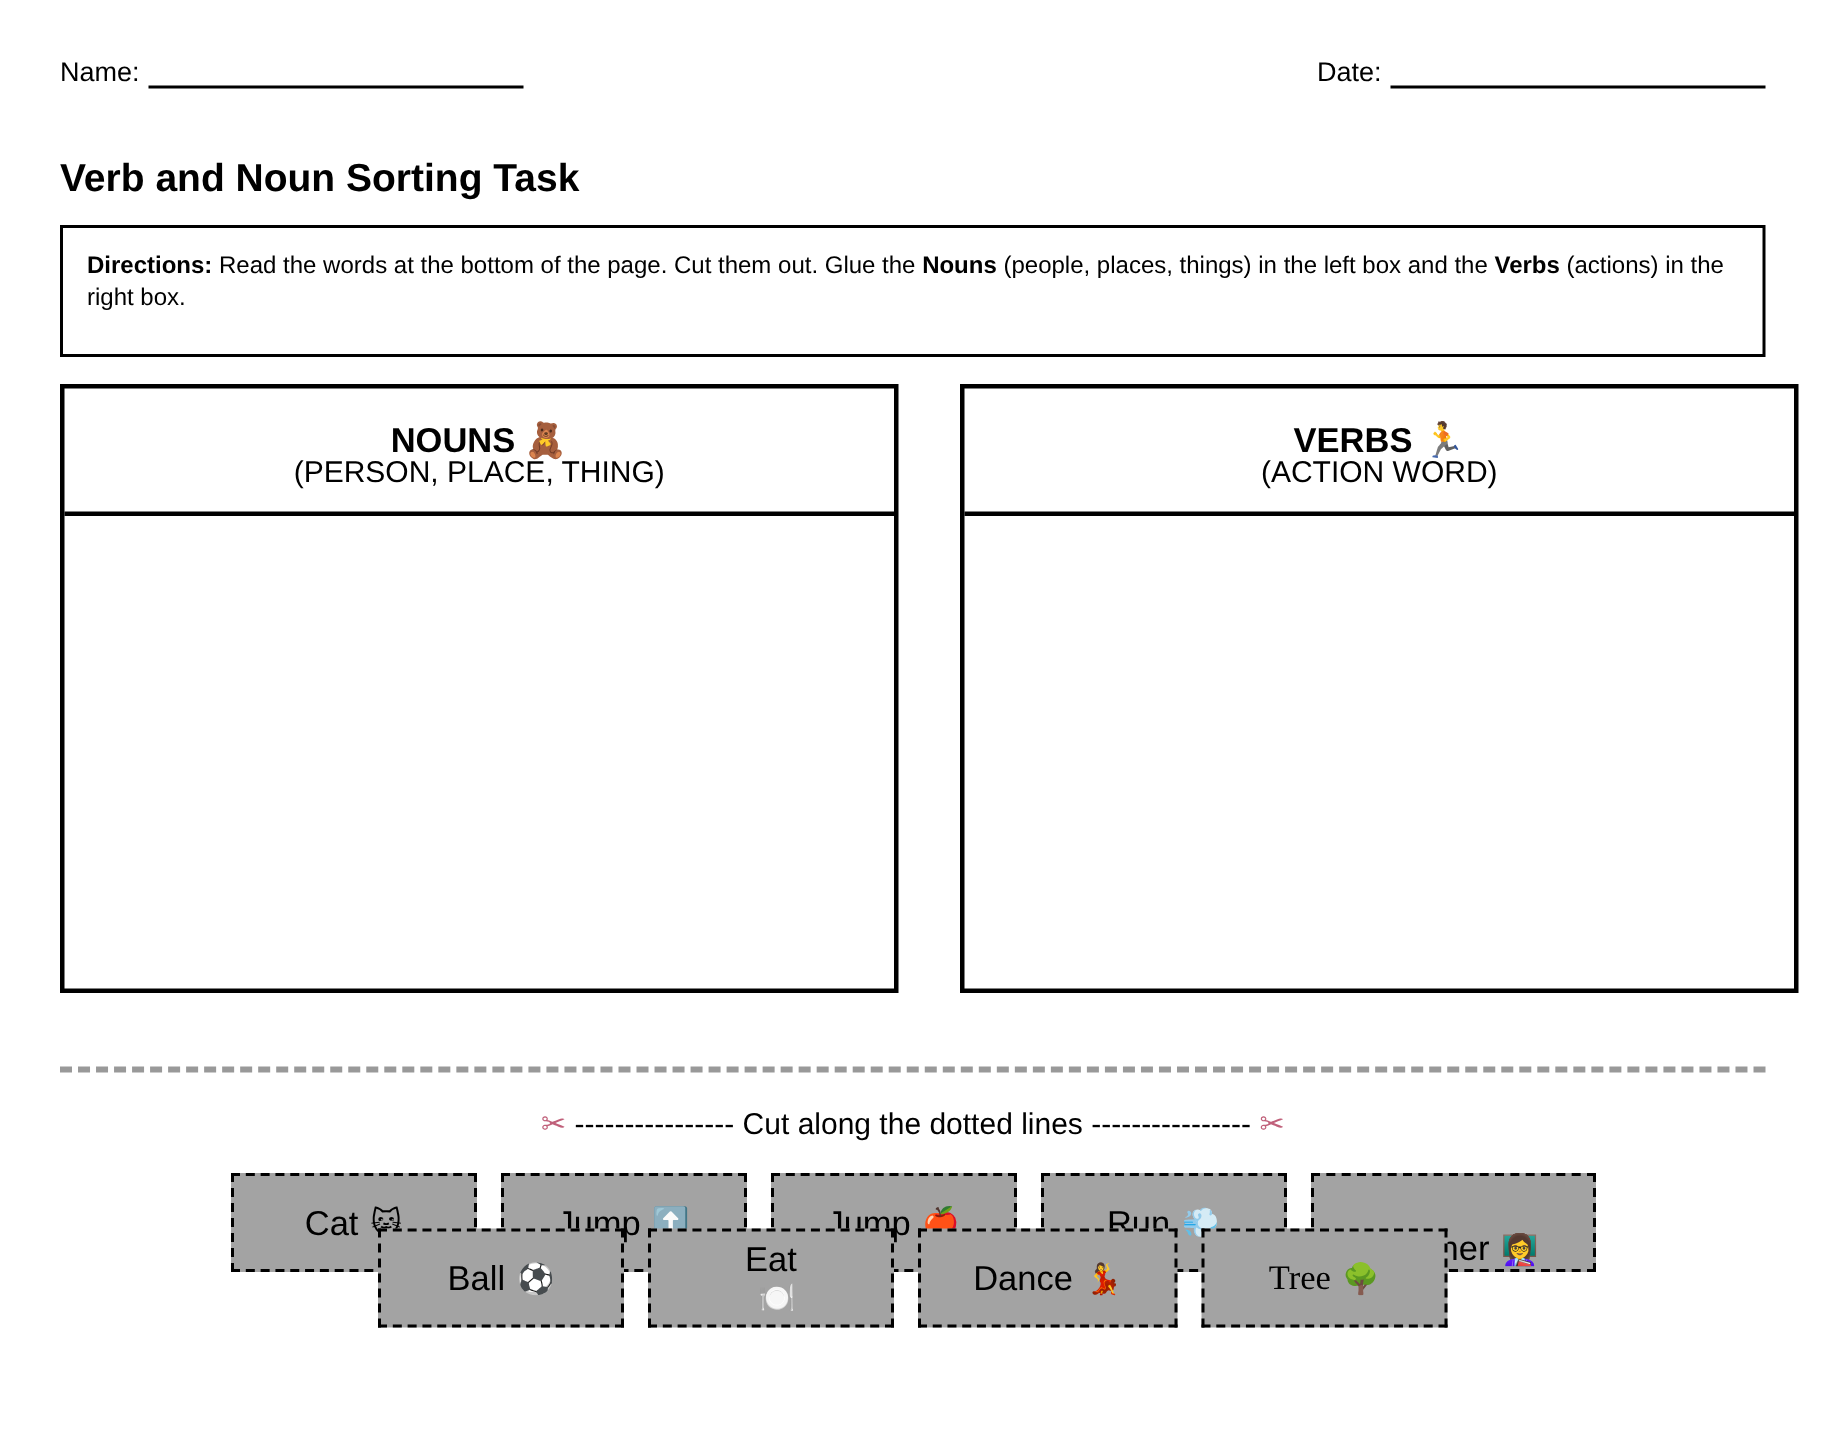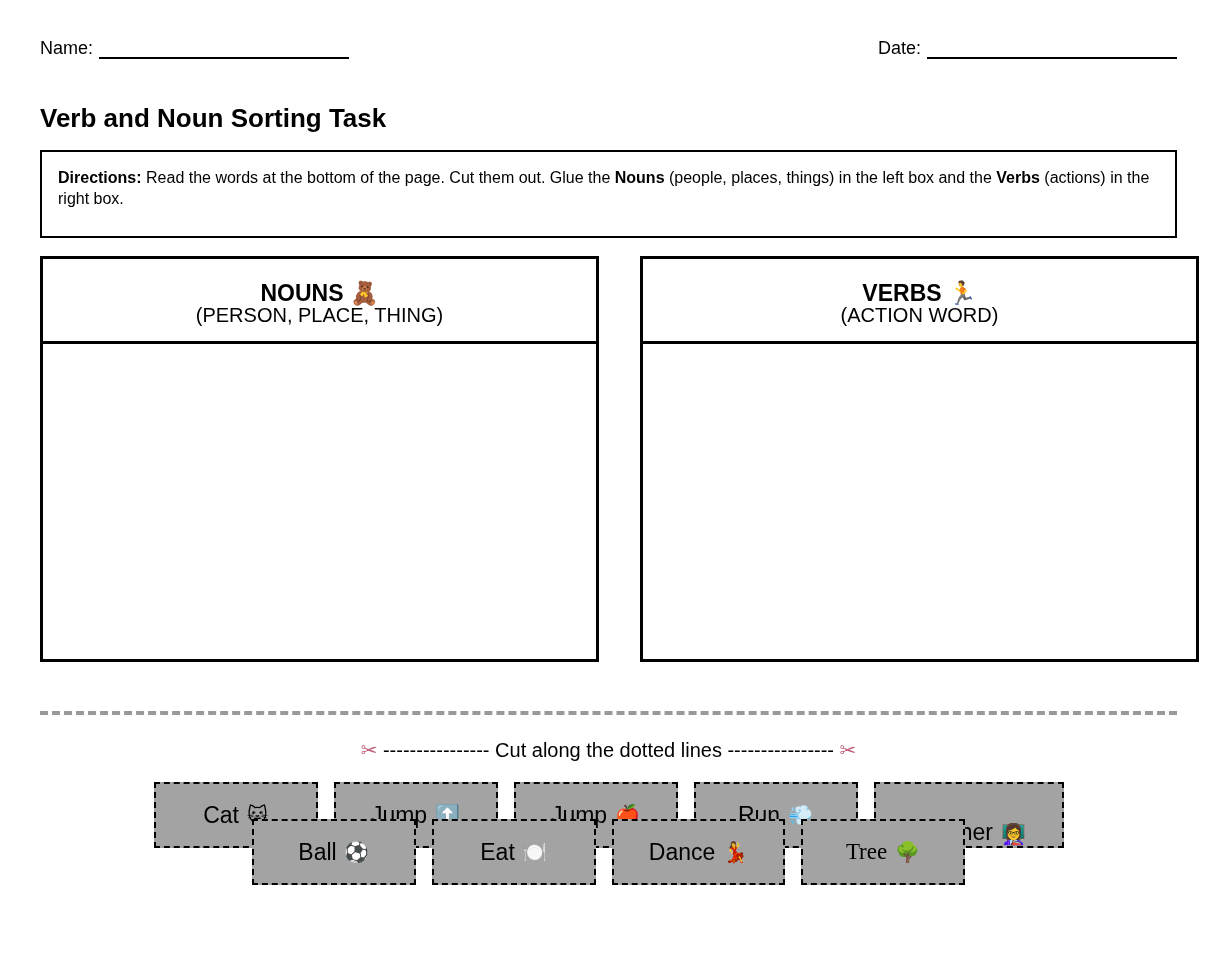--- a/index.html
+++ b/index.html
@@ -130,21 +130,21 @@
     <div class="card" style="width: 190px; align-items: flex-end;">
       <span>Teacher</span>
       <span class="emoji">👩‍🏫</span>
     </div>
   </div>
 <div class="cards-row r2" id="row2">
     <div class="card" style="width: 164px;">
       <span>Ball</span>
       <span class="emoji">⚽</span>
     </div>
-    <div class="card" style="width: 164px;">
+    <div class="card" style="width: 164px; flex-direction: column;">
       <span>Eat</span>
       <span class="emoji">🍽️</span>
     </div>
     <div class="card" style="width: 173px;">
       <span>Dance</span>
       <span class="emoji">💃</span>
     </div>
     <div class="card" style="width: 164px; font-family: Liberation Serif, serif;">
       <span>Tree</span>
       <span class="emoji">🌳</span>

